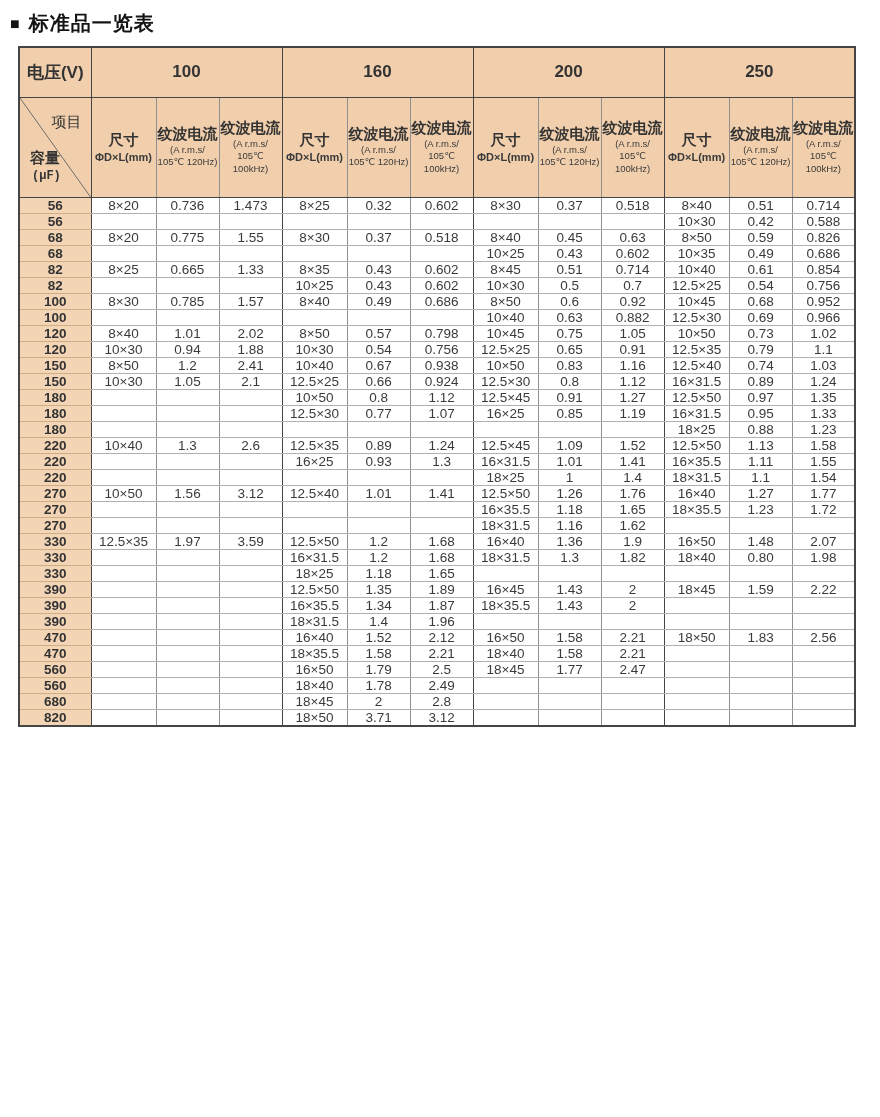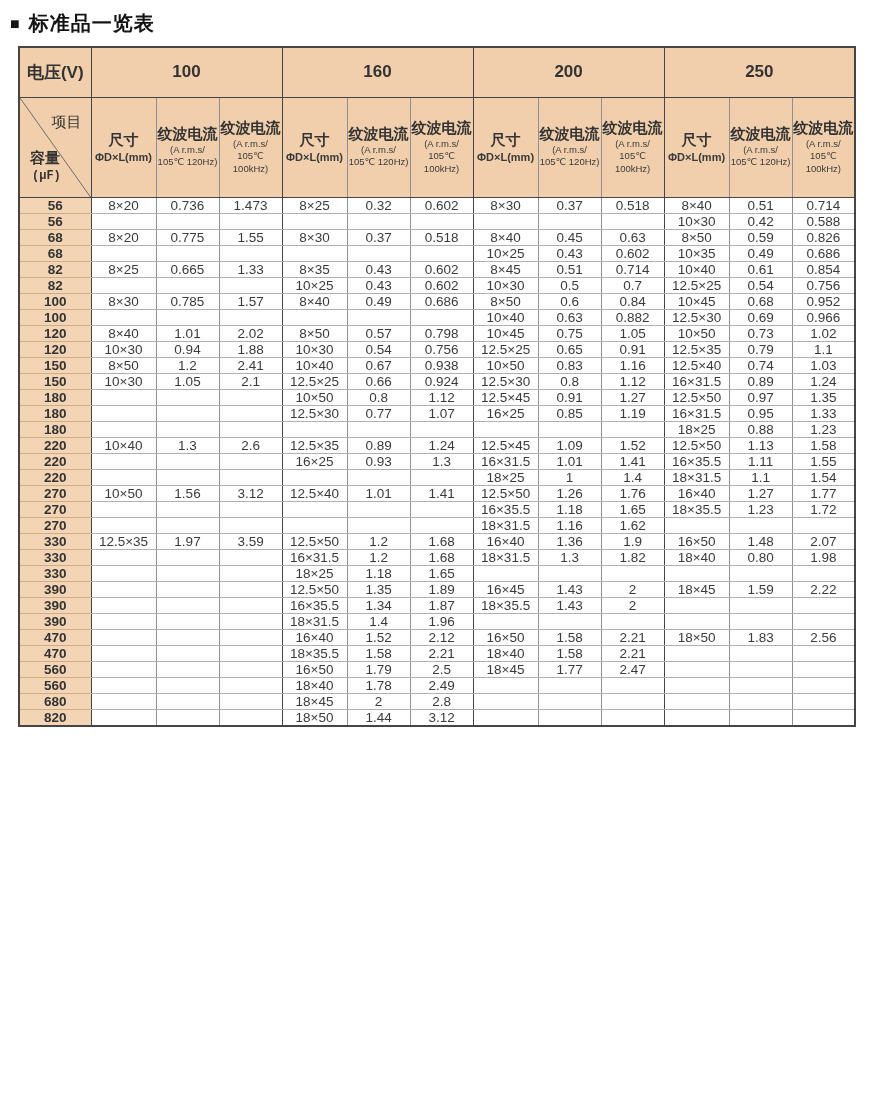--- a/index.html
+++ b/index.html
@@ -237,21 +237,21 @@
       <tr>
         <td class="cap-cell">100</td>
         <td class="data-cell">8×30</td>
         <td class="data-cell">0.785</td>
         <td class="data-cell group-end">1.57</td>
         <td class="data-cell">8×40</td>
         <td class="data-cell">0.49</td>
         <td class="data-cell group-end">0.686</td>
         <td class="data-cell">8×50</td>
         <td class="data-cell">0.6</td>
-        <td class="data-cell group-end">0.84</td>
+        <td class="data-cell group-end">0.92</td>
         <td class="data-cell">10×45</td>
         <td class="data-cell">0.68</td>
         <td class="data-cell group-end">0.952</td>
       </tr>
       <tr>
         <td class="cap-cell">100</td>
         <td class="data-cell"></td>
         <td class="data-cell"></td>
         <td class="data-cell group-end"></td>
         <td class="data-cell"></td>
@@ -623,21 +623,21 @@
         <td class="data-cell"></td>
         <td class="data-cell"></td>
         <td class="data-cell group-end"></td>
       </tr>
       <tr>
         <td class="cap-cell">820</td>
         <td class="data-cell"></td>
         <td class="data-cell"></td>
         <td class="data-cell group-end"></td>
         <td class="data-cell">18×50</td>
-        <td class="data-cell">1.44</td>
+        <td class="data-cell">3.71</td>
         <td class="data-cell group-end">3.12</td>
         <td class="data-cell"></td>
         <td class="data-cell"></td>
         <td class="data-cell group-end"></td>
         <td class="data-cell"></td>
         <td class="data-cell"></td>
         <td class="data-cell group-end"></td>
       </tr>
     </tbody>
 </table>

